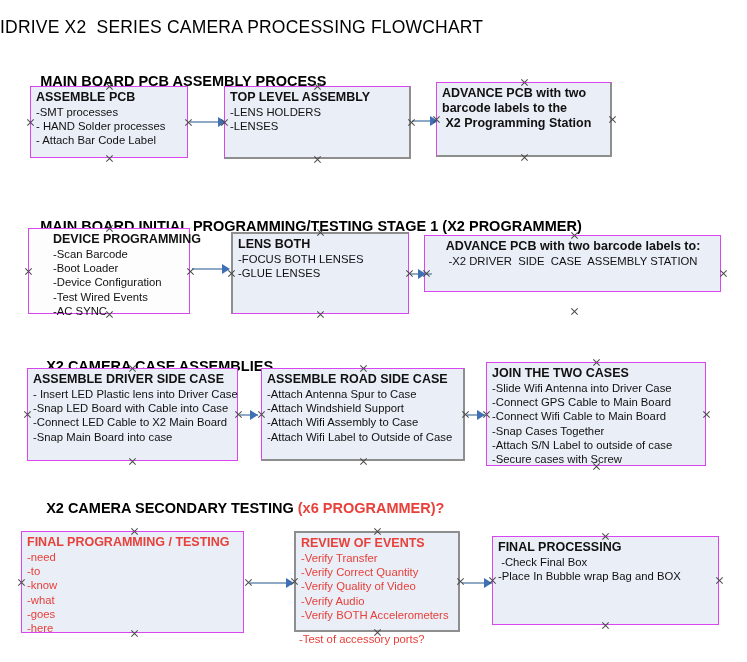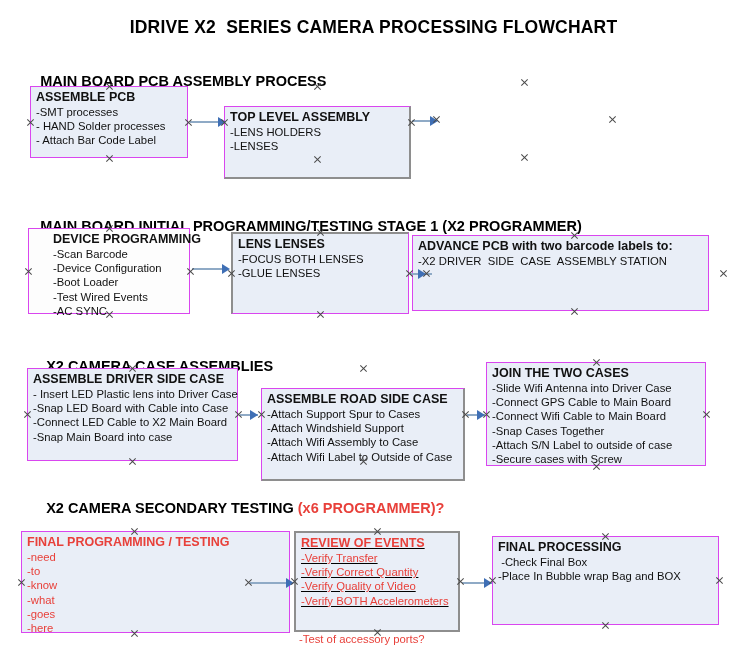--- a/index.html
+++ b/index.html
@@ -20,23 +20,23 @@
     inset: 0;
     width: 747px;
     height: 662px;
   }
 
   
   .doc-title {
     position: absolute;
     left: 0; top: 17px;
     width: 747px;
-    text-align: center;
+    text-align: left;
     font-size: 17.5px;
-    font-weight: bold;
+    font-weight: normal;
     letter-spacing: 0.2px;
     color: #000000;
     white-space: pre;
   }
   .section-title {
     position: absolute;
     font-size: 14.5px;
     font-weight: bold;
     color: #000000;
     white-space: pre;
@@ -51,29 +51,27 @@
     box-sizing: border-box;
     background: #e9eef7;
     border: 1px solid #d946ef;
     padding: 3px 4px 3px 5px;
     overflow: visible;
   }
   
   .node.sh-br {           
     border-right: 2px solid #8e8e8e;
     border-bottom: 2px solid #8e8e8e;
-    margin-top: 20px;
   }
   .node.sh-tl {           
     border-top: 2px solid #8e8e8e;
     border-left: 2px solid #8e8e8e;
   }
   .node.sh-all {
     border: 2px solid #8e8e8e;
-    text-decoration: underline;
   }
   .node.white-bg { background: #fdfdfd; }
 
   .node .n-title {
     font-size: 12.5px;
     font-weight: bold;
     color: #111111;
     line-height: 15px;
     white-space: pre;
   }
@@ -148,50 +146,55 @@
     <div class="n-line">- HAND Solder processes</div>
     <div class="n-line">- Attach Bar Code Label</div>
   </div>
 
   <div class="node sh-br" id="n-top-level" style="left:224px; top:86px; width:187px; height:73px;">
     <div class="n-title">TOP LEVEL ASSEMBLY</div>
     <div class="n-line">-LENS HOLDERS</div>
     <div class="n-line">-LENSES</div>
   </div>
 
+  <div class="node sh-br" id="n-advance-station" style="left:436px; top:82px; width:176px; height:75px;">
+    <div class="n-title">ADVANCE PCB with two</div>
+    <div class="n-title">barcode labels to the</div>
+    <div class="n-title"> X2 Programming Station</div>
+  </div>
 
   <div class="connector">
     <div class="conn-line" style="left:190px; top:121px; width:32px;"></div>
     <div class="conn-head" style="left:218px; top:117px;"></div>
   </div>
   <div class="connector">
     <div class="conn-line" style="left:412px; top:120px; width:22px;"></div>
     <div class="conn-head" style="left:430px; top:116px;"></div>
   </div>
 
   <div class="section-title" style="left:24px; top:202px;">
     <span>MAIN BOARD INITIAL PROGRAMMING/TESTING STAGE 1 (X2 PROGRAMMER)</span>
   </div>
 
   <div class="node white-bg" id="n-device-prog" style="left:28px; top:228px; width:162px; height:86px;padding-left:24px;">
     <div class="n-title">DEVICE PROGRAMMING</div>
     <div class="n-line">-Scan Barcode</div>
+    <div class="n-line">-Boot Loader</div>
     <div class="n-line">-Device Configuration</div>
-    <div class="n-line">-Boot Loader</div>
     <div class="n-line">-Test Wired Events</div>
     <div class="n-line">-AC SYNC</div>
   </div>
 
   <div class="node sh-tl" id="n-lens-focus" style="left:231px; top:232px; width:178px; height:82px;">
-    <div class="n-title">LENS LENSES</div>
+    <div class="n-title">LENS BOTH</div>
     <div class="n-line">-FOCUS BOTH LENSES</div>
     <div class="n-line">-GLUE LENSES</div>
   </div>
 
-  <div class="node" id="n-advance-driver" style="left:412px; top:235px; width:297px; height:76px;">
+  <div class="node" id="n-advance-driver" style="left:424px; top:235px; width:297px; height:57px;text-align:center;">
     <div class="n-title">ADVANCE PCB with two barcode labels to:</div>
     <div class="n-line">-X2 DRIVER  SIDE  CASE  ASSEMBLY STATION</div>
   </div>
 
   <div class="connector">
     <div class="conn-line" style="left:192px; top:268px; width:34px;"></div>
     <div class="conn-head" style="left:222px; top:264px;"></div>
   </div>
   <div class="connector">
     <div class="conn-line" style="left:410px; top:273px; width:22px;"></div>
@@ -205,21 +208,21 @@
   <div class="node" id="n-driver-case" style="left:27px; top:368px; width:211px; height:93px;">
     <div class="n-title">ASSEMBLE DRIVER SIDE CASE</div>
     <div class="n-line">- Insert LED Plastic lens into Driver Case</div>
     <div class="n-line">-Snap LED Board with Cable into Case</div>
     <div class="n-line">-Connect LED Cable to X2 Main Board</div>
     <div class="n-line">-Snap Main Board into case</div>
   </div>
 
   <div class="node sh-br" id="n-road-case" style="left:261px; top:368px; width:204px; height:93px;">
     <div class="n-title">ASSEMBLE ROAD SIDE CASE</div>
-    <div class="n-line">-Attach Support Spur to Cases</div>
+    <div class="n-line">-Attach Antenna Spur to Case</div>
     <div class="n-line">-Attach Windshield Support</div>
     <div class="n-line">-Attach Wifi Assembly to Case</div>
     <div class="n-line">-Attach Wifi Label to Outside of Case</div>
   </div>
 
   <div class="node" id="n-join-cases" style="left:486px; top:362px; width:220px; height:104px;">
     <div class="n-title">JOIN THE TWO CASES</div>
     <div class="n-line">-Slide Wifi Antenna into Driver Case</div>
     <div class="n-line">-Connect GPS Cable to Main Board</div>
     <div class="n-line">-Connect Wifi Cable to Main Board</div>
@@ -234,35 +237,36 @@
   </div>
   <div class="connector">
     <div class="conn-line" style="left:467px; top:414px; width:18px;"></div>
     <div class="conn-head" style="left:477px; top:410px;"></div>
   </div>
 
   <div class="section-title" style="left:30px; top:484px;">
     <span>X2 CAMERA SECONDARY TESTING </span><span class="accent">(x6 PROGRAMMER)?</span>
   </div>
 
-  <div class="node red" id="n-final-prog" style="left:21px; top:531px; width:269px; height:102px;">
+  <div class="node red" id="n-final-prog" style="left:21px; top:531px; width:223px; height:102px;">
     <div class="n-title">FINAL PROGRAMMING / TESTING</div>
     <div class="n-line">-need</div>
     <div class="n-line">-to</div>
     <div class="n-line">-know</div>
     <div class="n-line">-what</div>
     <div class="n-line">-goes</div>
     <div class="n-line">-here</div>
   </div>
 
   <div class="node red sh-all" id="n-review-events" style="left:294px; top:531px; width:166px; height:101px;">
     <div class="n-title">REVIEW OF EVENTS</div>
     <div class="n-line">-Verify Transfer</div>
     <div class="n-line">-Verify Correct Quantity</div>
     <div class="n-line">-Verify Quality of Video</div>
+    <div class="n-line">-Verify Audio</div>
     <div class="n-line">-Verify BOTH Accelerometers</div>
   </div>
   <div class="overflow-line" style="left:299px; top:632px;">-Test of accessory ports?</div>
 
   <div class="node" id="n-final-proc" style="left:492px; top:536px; width:227px; height:89px;">
     <div class="n-title">FINAL PROCESSING</div>
     <div class="n-line"> -Check Final Box</div>
     <div class="n-line">-Place In Bubble wrap Bag and BOX</div>
   </div>
 

